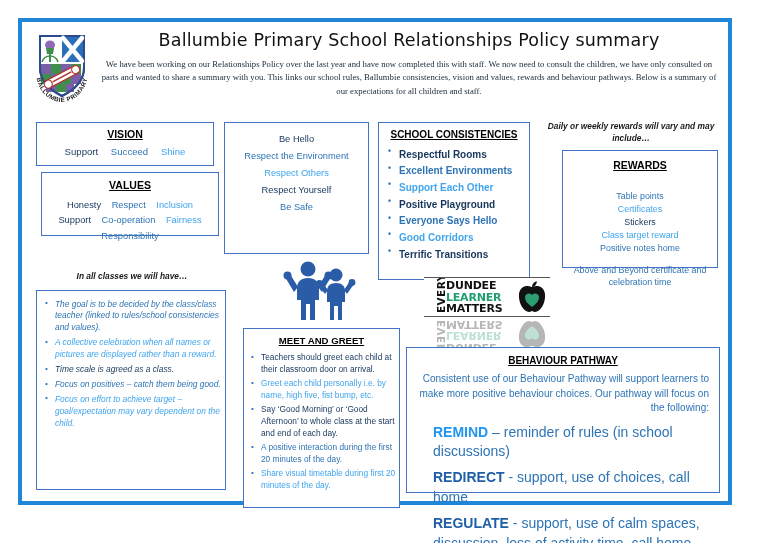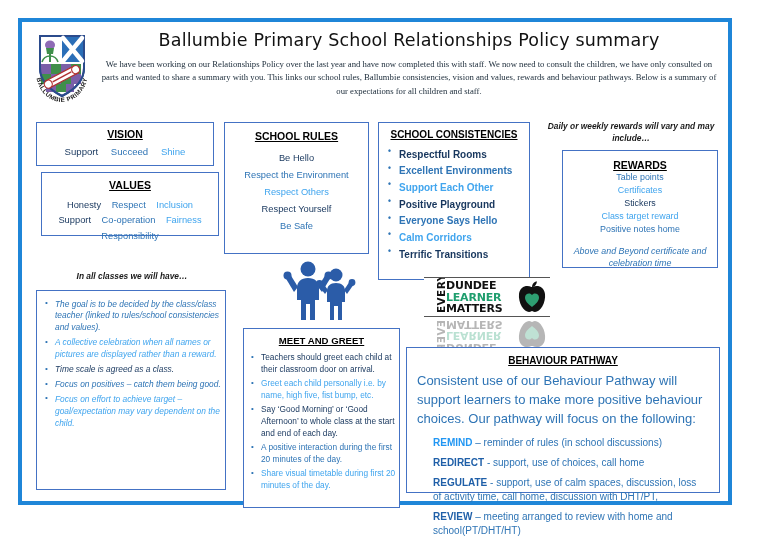--- a/index.html
+++ b/index.html
@@ -142,30 +142,29 @@
     left: -11px;
     top: 0px;
     color: #2e74b5;
     font-size: 8.5px;
   }
 
   
   #rewards-caption { left: 516px; top: 98px; width: 186px; }
   #rewards { left: 540px; top: 128px; width: 156px; height: 118px; }
   #rewards .box-title { margin-top: 8px; }
-  #rewards .items { margin-top: 0; }
+  #rewards .items { margin-top: 19px; }
   #rewards .items div { text-align: center; font-size: 8.9px; line-height: 1.45; }
   #rewards .spacer { height: 9px; }
   #rewards .closing {
     text-align: center;
     font-size: 8.9px;
     line-height: 1.45;
     color: #2e74b5;
     padding: 0 8px;
-    font-style: italic;
   }
 
   
   #classes-caption { left: 20px; top: 248px; width: 180px; }
 
   
   #recognition { left: 14px; top: 268px; width: 190px; height: 200px; }
   #recognition .box-title { margin-top: 6px; font-size: 10px; }
   #recognition ul {
     margin: 6px 0 0 0;
@@ -211,28 +210,28 @@
     top: 0;
     color: #2e74b5;
     font-size: 8px;
   }
 
   
   #pathway { left: 384px; top: 325px; width: 314px; height: 146px; }
   #pathway .box-title { margin-top: 7px; font-size: 10px; }
   #pathway .lead {
     margin: 6px 10px 0 10px;
-    text-align: left;
-    font-size: 13px;
+    text-align: right;
+    font-size: 10px;
     line-height: 1.45;
     color: #2e74b5;
   }
   #pathway .steps { margin: 7px 0 0 26px; }
   #pathway .step {
-    font-size: 10px;
+    font-size: 14px;
     line-height: 1.42;
     color: #2e74b5;
     margin-bottom: 6px;
     padding-right: 14px;
   }
   #pathway .step b { font-weight: bold; }
   .kw-remind { color: #2196f3; }
   .kw-other { color: #1f5fa8; }
 
   
@@ -387,39 +386,38 @@
         <span class="c-mid">Co-operation</span>
         <span class="c-light">Fairness</span>
       </div>
       <div>
         <span class="c-mid">Responsibility</span>
       </div>
     </div>
   </div>
 
   <div class="box" id="rules">
-    <div class="box-title">SCHOOL RULES</div>
     <div class="items">
       <div class="c-dark">Be Hello</div>
       <div class="c-mid">Respect the Environment</div>
       <div class="c-light">Respect Others</div>
       <div class="c-dark">Respect Yourself</div>
       <div class="c-mid">Be Safe</div>
     </div>
   </div>
 
   <div class="box" id="consist">
     <div class="box-title">SCHOOL CONSISTENCIES</div>
     <ul>
       <li class="c-dark">Respectful Rooms</li>
       <li class="c-mid">Excellent Environments</li>
       <li class="c-light">Support Each Other</li>
       <li class="c-dark">Positive Playground</li>
       <li class="c-mid">Everyone Says Hello</li>
-      <li class="c-light">Calm Corridors</li>
+      <li class="c-light">Good Corridors</li>
       <li class="c-dark">Terrific Transitions</li>
     </ul>
   </div>
 
   <div class="caption" id="rewards-caption">Daily or weekly rewards will vary and may include…</div>
   <div class="box" id="rewards">
     <div class="box-title">REWARDS</div>
     <div class="items">
       <div class="c-mid">Table points</div>
       <div class="c-light">Certificates</div>

